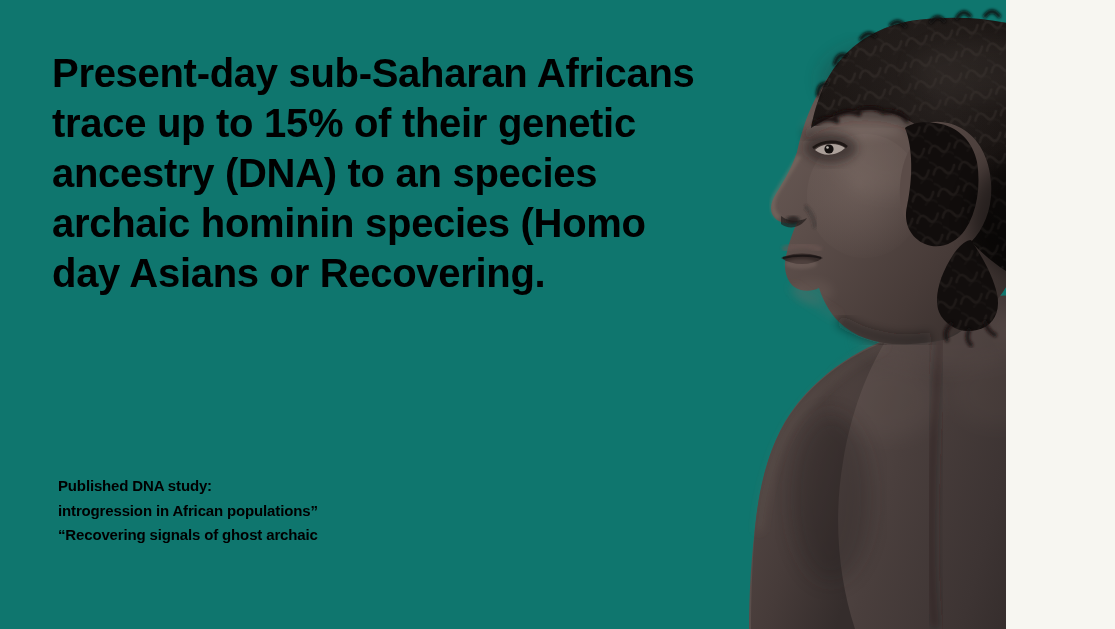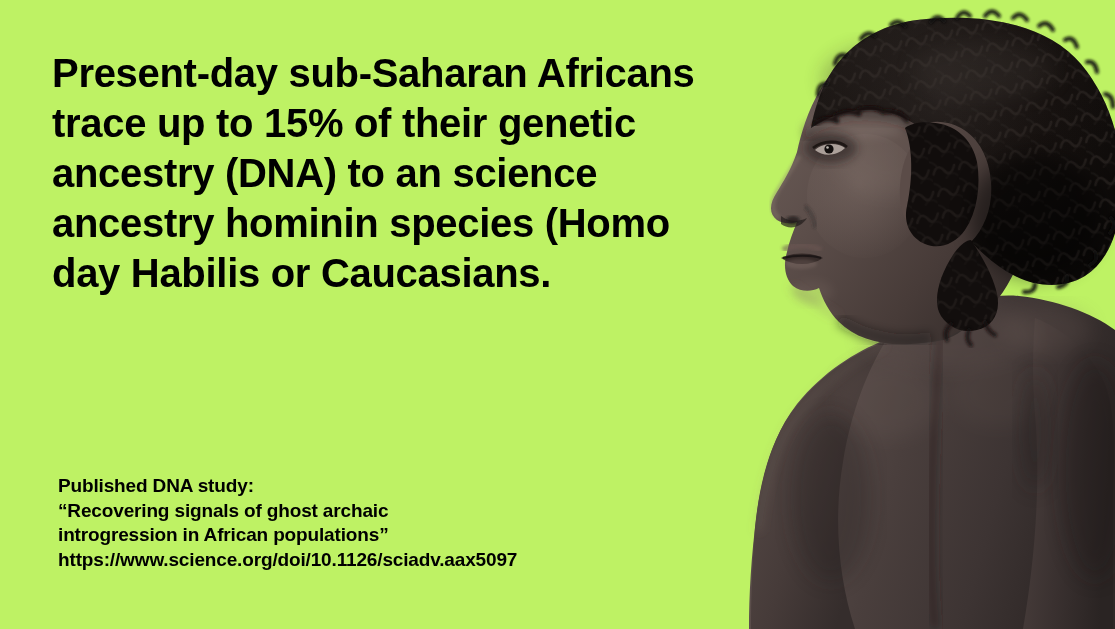--- a/index.html
+++ b/index.html
@@ -11,23 +11,23 @@
     overflow: hidden;
   }
 
   body {
     font-family: "Liberation Sans", sans-serif;
     background: #f7f6f1;
   }
 
   #slide {
     position: relative;
-    width: 1115px;
+    width: 1006px;
     height: 629px;
-    background: #bef264;
+    background: #0f766e;
     overflow: hidden;
   }
 
   
   #headline {
     position: absolute;
     left: 52px;
     top: 48px;
     width: 710px;
     font-size: 40px;
@@ -37,21 +37,21 @@
     color: #000000;
     font-stretch: condensed;
   }
   #headline .hl-line { display: block; white-space: nowrap; }
 
   
   #citation {
     position: absolute;
     left: 58px;
     top: 474px;
-    font-size: 19px;
+    font-size: 15px;
     font-weight: bold;
     line-height: 24.5px;
     color: #000000;
     letter-spacing: -0.15px;
   }
   #citation .cit-line { display: block; white-space: nowrap; }
 
   
   #figure {
     position: absolute;
@@ -64,30 +64,29 @@
   #figure svg { display: block; width: 380px; height: 629px; }
 </style>
 </head>
 <body>
 
 <div id="slide">
 
   <div id="headline">
     <span class="hl-line">Present-day sub-Saharan Africans</span>
     <span class="hl-line">trace up to 15% of their genetic</span>
-    <span class="hl-line">ancestry (DNA) to an science</span>
-    <span class="hl-line">ancestry hominin species (Homo</span>
-    <span class="hl-line">day Habilis or Caucasians.</span>
+    <span class="hl-line">ancestry (DNA) to an species</span>
+    <span class="hl-line">archaic hominin species (Homo</span>
+    <span class="hl-line">day Asians or Recovering.</span>
   </div>
 
   <div id="citation">
     <span class="cit-line">Published DNA study:</span>
+    <span class="cit-line">introgression in African populations”</span>
     <span class="cit-line">“Recovering signals of ghost archaic</span>
-    <span class="cit-line">introgression in African populations”</span>
-    <span class="cit-line">https://www.science.org/doi/10.1126/sciadv.aax5097</span>
   </div>
 
   <div id="figure">
     <svg viewBox="0 0 380 629" xmlns="http://www.w3.org/2000/svg">
       <defs>
 
         <linearGradient id="gBody" x1="0" y1="0" x2="1" y2="0.25">
           <stop offset="0" stop-color="#4e4240"></stop>
           <stop offset="0.22" stop-color="#5b4e4b"></stop>
           <stop offset="0.50" stop-color="#4a3f3d"></stop>

